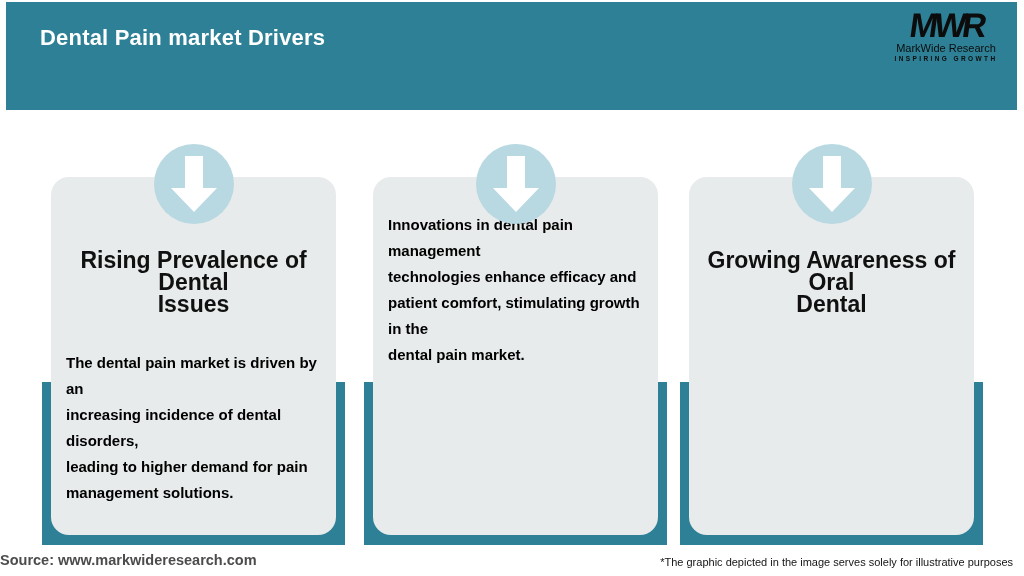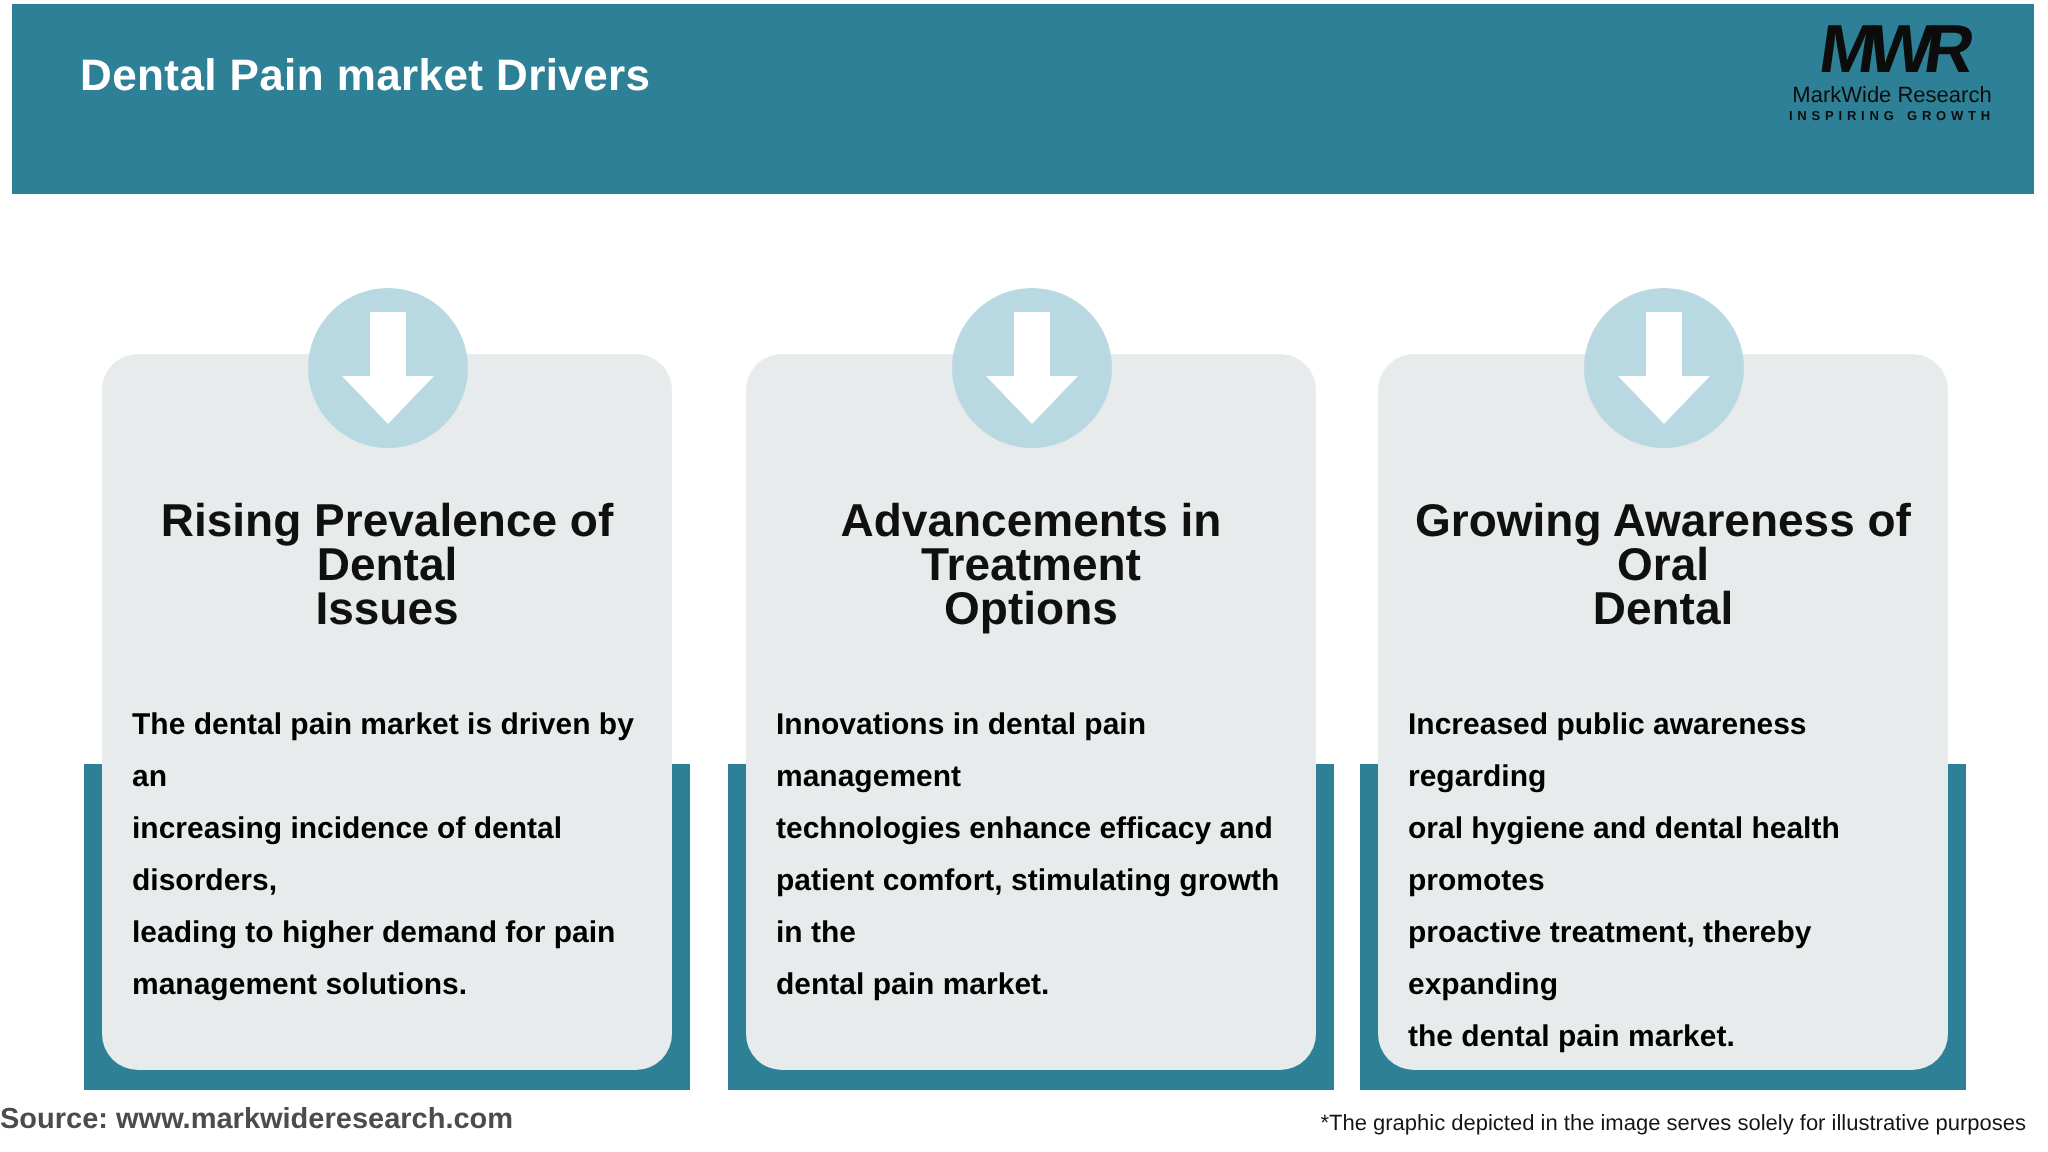--- a/index.html
+++ b/index.html
@@ -1,20 +1,20 @@
 <!DOCTYPE html>
 <html><head>
 <meta charset="utf-8">
 <style>
   html,body{margin:0;padding:0;}
   body{width:1024px;height:576px;background:#ffffff;font-family:"Liberation Sans",sans-serif;}
   .stage{position:relative;width:1024px;height:576px;background:#ffffff;overflow:hidden;}
 
   
-  .header{position:absolute;left:6px;top:2px;width:1011px;height:95px;background:#2e8096;}
+  .header{position:absolute;left:6px;top:2px;width:1011px;height:108px;background:#2e8096;}
   .header-title{position:absolute;left:34px;top:23px;font-size:22px;font-weight:700;color:#ffffff;letter-spacing:.2px;}
 
   
   .logo{position:absolute;right:16px;top:9px;width:110px;text-align:center;color:#0c0c0c;}
   .logo-monogram{font-size:34px;font-weight:900;letter-spacing:-4px;line-height:28px;transform:skewX(-8deg);display:inline-block;}
   .logo-name{font-size:11px;font-weight:400;margin-top:1px;white-space:nowrap;}
   .logo-tagline{font-size:6.5px;font-weight:700;letter-spacing:2.4px;margin-top:1px;white-space:nowrap;}
 
   
   .card-back{position:absolute;top:382px;height:163px;width:303px;background:#2e8096;}
@@ -65,38 +65,32 @@
 leading to higher demand for pain
 management solutions.</div>
   </div>
 
   <div class="card card-1">
     <div class="badge">
       <svg width="80" height="80" viewBox="0 0 80 80">
         <polygon points="31,12 49,12 49,44 63,44 40,68 17,44 31,44" fill="#ffffff"></polygon>
       </svg>
     </div>
-    <div class="card-title">Advancements in Treatment
-Options</div>
     <div class="card-body">Innovations in dental pain management
 technologies enhance efficacy and
 patient comfort, stimulating growth in the
 dental pain market.</div>
   </div>
 
   <div class="card card-2">
     <div class="badge">
       <svg width="80" height="80" viewBox="0 0 80 80">
         <polygon points="31,12 49,12 49,44 63,44 40,68 17,44 31,44" fill="#ffffff"></polygon>
       </svg>
     </div>
     <div class="card-title">Growing Awareness of Oral
 Dental</div>
-    <div class="card-body">Increased public awareness regarding
-oral hygiene and dental health promotes
-proactive treatment, thereby expanding
-the dental pain market.</div>
   </div>
 
   <div class="source">Source: www.markwideresearch.com</div>
   <div class="disclaimer">*The graphic depicted in the image serves solely for illustrative purposes</div>
 
 </div>
 
 </body></html>

